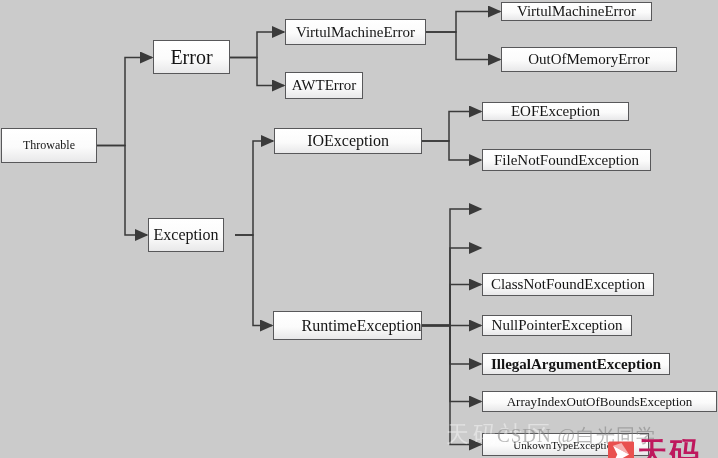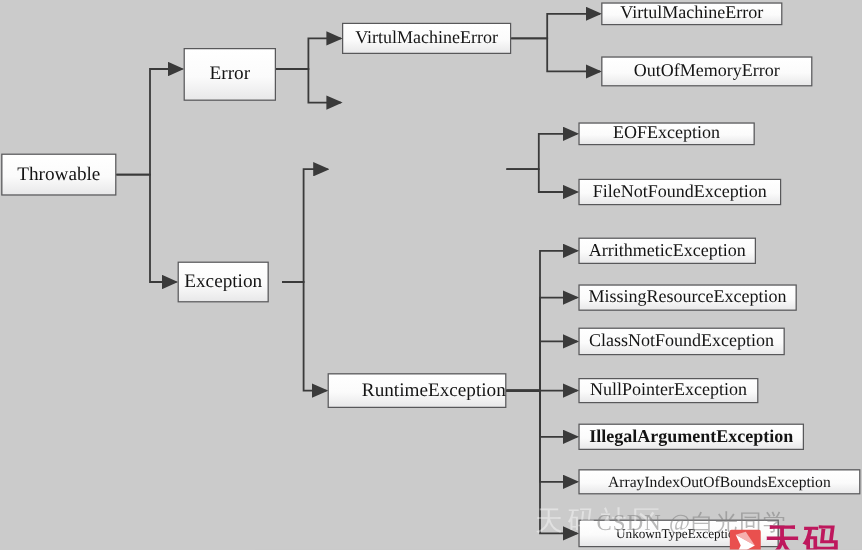--- a/index.html
+++ b/index.html
@@ -96,31 +96,31 @@
   <div id="watermark-csdn">CSDN @白光同学</div>
 
   <div id="brand">
     <svg id="brand-logo" viewBox="0 0 31 31" xmlns="http://www.w3.org/2000/svg">
       <rect x="0" y="0" width="31" height="31" rx="2" class="brand-rect" fill="#e9504e"></rect>
       <polygon points="6,5 25,15.5 6,26 11,15.5" fill="#ffffff"></polygon>
       <polygon points="6,5 16,2 25,15.5" fill="#ffffff" opacity="0.55"></polygon>
     </svg>
     <span id="brand-text">天码营</span>
   </div>
-<div class="node" style="left: 1px; top: 128px; width: 96px; height: 35px; font-size: 16px; border-color: rgb(88, 88, 90); color: rgb(20, 20, 20);">Throwable</div>
-    <div class="node" style="left: 153px; top: 40px; width: 77px; height: 44px; font-size: 16px; border-color: rgb(88, 88, 90); color: rgb(20, 20, 20);">Error</div>
+<div class="node" style="left: 1px; top: 128px; width: 96px; height: 35px; font-size: 12px; border-color: rgb(88, 88, 90); color: rgb(20, 20, 20);">Throwable</div>
+    <div class="node" style="left: 153px; top: 40px; width: 77px; height: 34px; font-size: 20px; border-color: rgb(88, 88, 90); color: rgb(20, 20, 20);">Error</div>
     <div class="node" style="left: 148px; top: 218px; width: 76px; height: 34px; font-size: 16px; border-color: rgb(88, 88, 90); color: rgb(20, 20, 20);">Exception</div>
     <div class="node" style="left: 285px; top: 19px; width: 141px; height: 26px; font-size: 15px; border-color: rgb(88, 88, 90); color: rgb(20, 20, 20); text-align: center;">VirtulMachineError</div>
+    <div class="node" style="left: 285px; top: 72px; width: 78px; height: 27px; font-size: 15px; border-color: rgb(88, 88, 90); color: rgb(20, 20, 20);">AWTError</div>
+    <div class="node" style="left: 274px; top: 128px; width: 148px; height: 26px; font-size: 16px; border-color: rgb(88, 88, 90); color: rgb(20, 20, 20);">IOException</div>
     <div class="node" style="left: 273px; top: 311px; width: 149px; height: 29px; font-size: 16px; border-color: rgb(88, 88, 90); color: rgb(20, 20, 20); padding-left: 28px;">RuntimeException</div>
     <div class="node" style="left: 501px; top: 2px; width: 151px; height: 19px; font-size: 15px; border-color: rgb(88, 88, 90); color: rgb(20, 20, 20);">VirtulMachineError</div>
     <div class="node" style="left: 501px; top: 47px; width: 176px; height: 25px; font-size: 15px; border-color: rgb(88, 88, 90); color: rgb(20, 20, 20);">OutOfMemoryError</div>
     <div class="node" style="left: 482px; top: 102px; width: 147px; height: 19px; font-size: 15px; border-color: rgb(88, 88, 90); color: rgb(20, 20, 20);">EOFException</div>
     <div class="node" style="left: 482px; top: 149px; width: 169px; height: 22px; font-size: 15px; border-color: rgb(88, 88, 90); color: rgb(20, 20, 20);">FileNotFoundException</div>
-    <div class="node" style="left: 482px; top: 198px; width: 148px; height: 22px; font-size: 15px; border-color: rgb(88, 88, 90); color: rgb(20, 20, 20);">ArrithmeticException</div>
-    <div class="node" style="left: 482px; top: 237px; width: 182px; height: 22px; font-size: 15px; border-color: rgb(88, 88, 90); color: rgb(20, 20, 20);">MissingResourceException</div>
     <div class="node" style="left: 482px; top: 273px; width: 172px; height: 23px; font-size: 15px; border-color: rgb(88, 88, 90); color: rgb(20, 20, 20);">ClassNotFoundException</div>
     <div class="node" style="left: 482px; top: 315px; width: 150px; height: 21px; font-size: 15px; border-color: rgb(88, 88, 90); color: rgb(20, 20, 20);">NullPointerException</div>
     <div class="node" style="left: 482px; top: 353px; width: 188px; height: 22px; font-size: 15px; border-color: rgb(88, 88, 90); color: rgb(20, 20, 20); font-weight: bold;">IllegalArgumentException</div>
     <div class="node" style="left: 482px; top: 391px; width: 235px; height: 21px; font-size: 13px; border-color: rgb(88, 88, 90); color: rgb(20, 20, 20);">ArrayIndexOutOfBoundsException</div>
     <div class="node" style="left: 482px; top: 433px; width: 167px; height: 23px; font-size: 11px; border-color: rgb(88, 88, 90); color: rgb(20, 20, 20);">UnkownTypeException</div>
     <svg id="connectors" width="718" height="458">
       <defs>
         <marker id="arrow" markerWidth="9" markerHeight="8" refX="8" refY="4" orient="auto">
           <polygon points="0 0, 9 4, 0 8" fill="#3a3a3a"></polygon>
         </marker>

